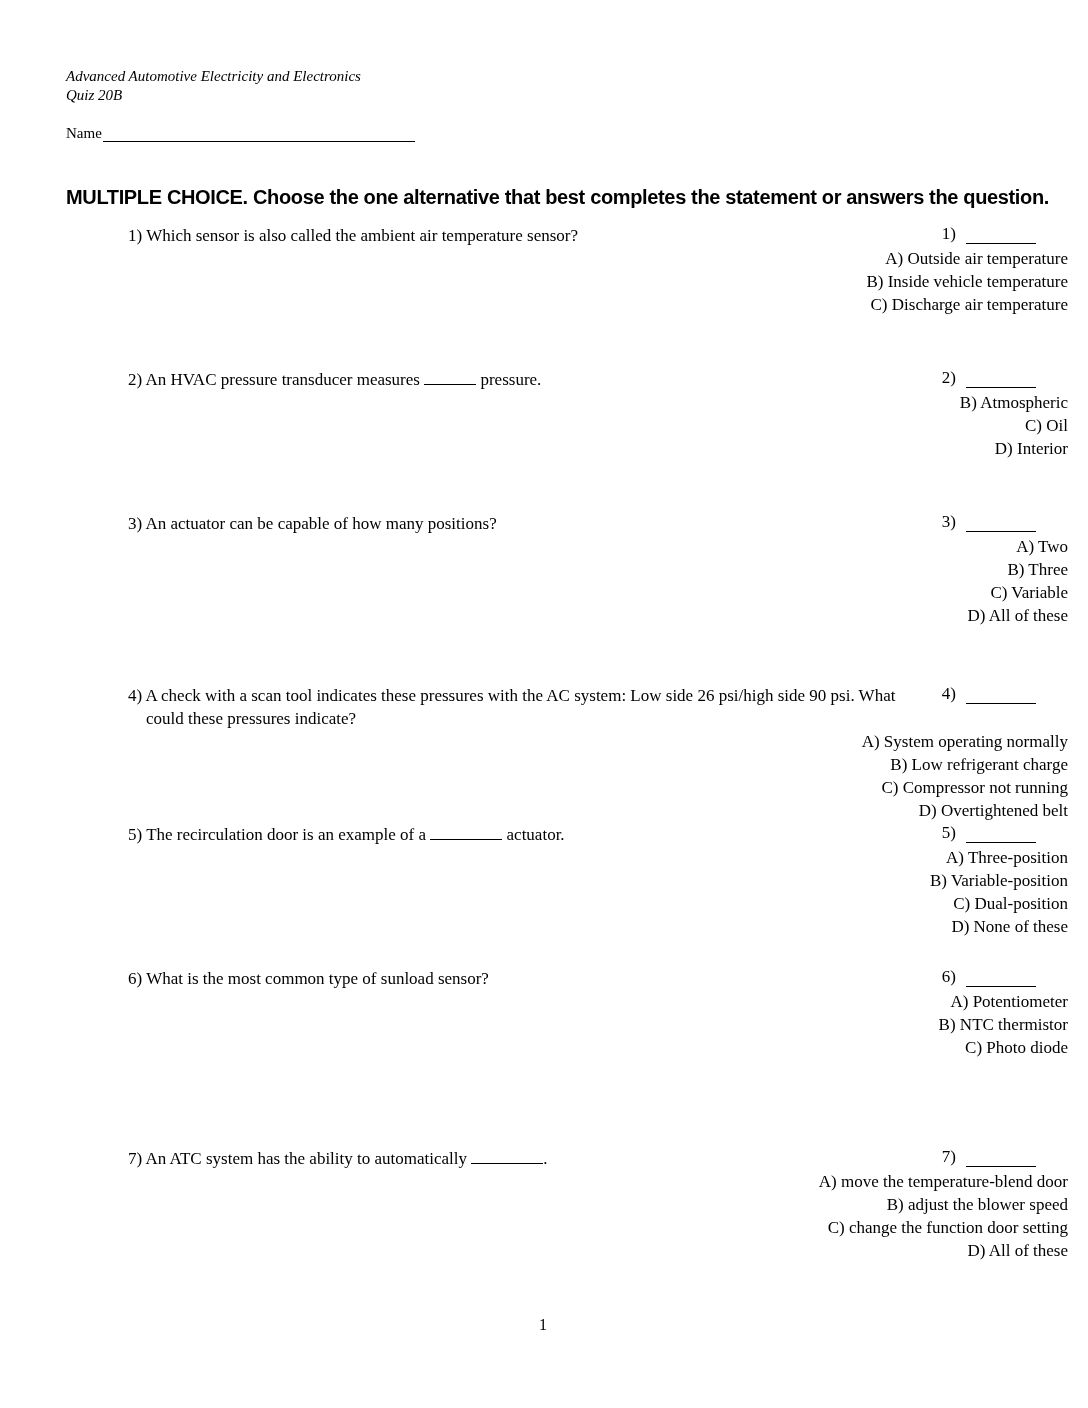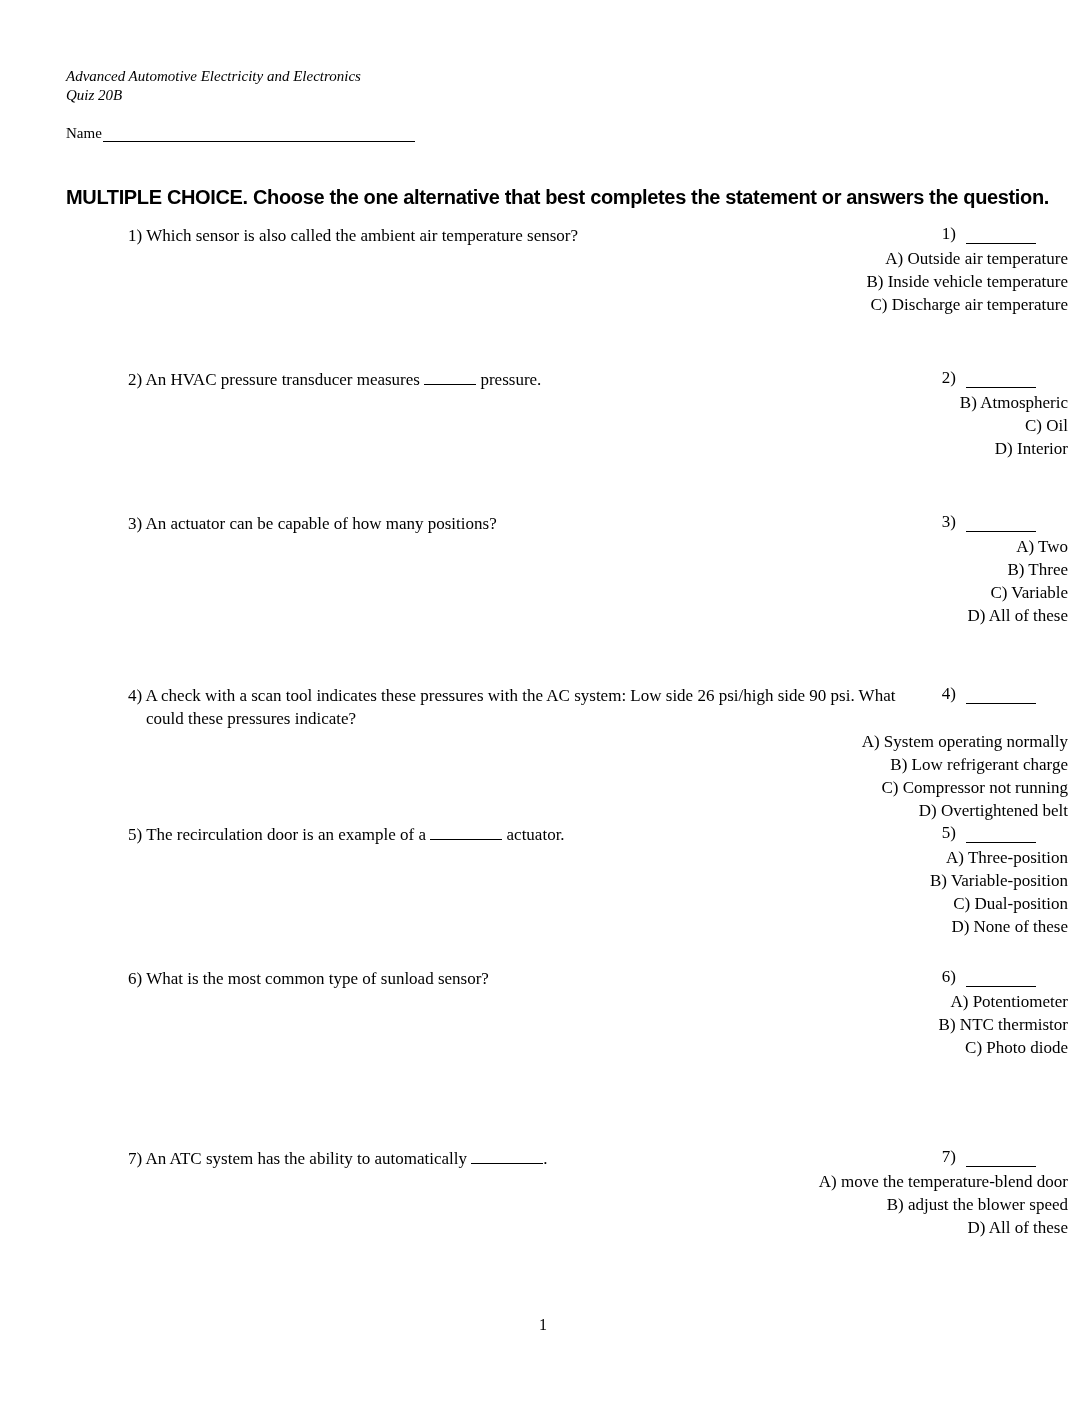--- a/index.html
+++ b/index.html
@@ -128,20 +128,21 @@
 </div>
 
 <div class="question" style="top:1111px;margin-top:36px;">
   <div class="q-text">
     <span>7)</span>
     <span>An ATC system has the ability to automatically</span>
     <span class="blank" style="width:72px;"></span><span>.</span>
   </div>
   <div class="opt a">A) move the temperature-blend door</div>
   <div class="opt b">B) adjust the blower speed</div>
+  <div class="opt c">C) change the function door setting</div>
   <div class="opt d">D) All of these</div>
   <div class="ans">
     <span class="ans-num">7)</span>
     <span class="ans-line"></span>
   </div>
 </div>
 
 <div id="page-number">1</div>
 
 </body></html>

